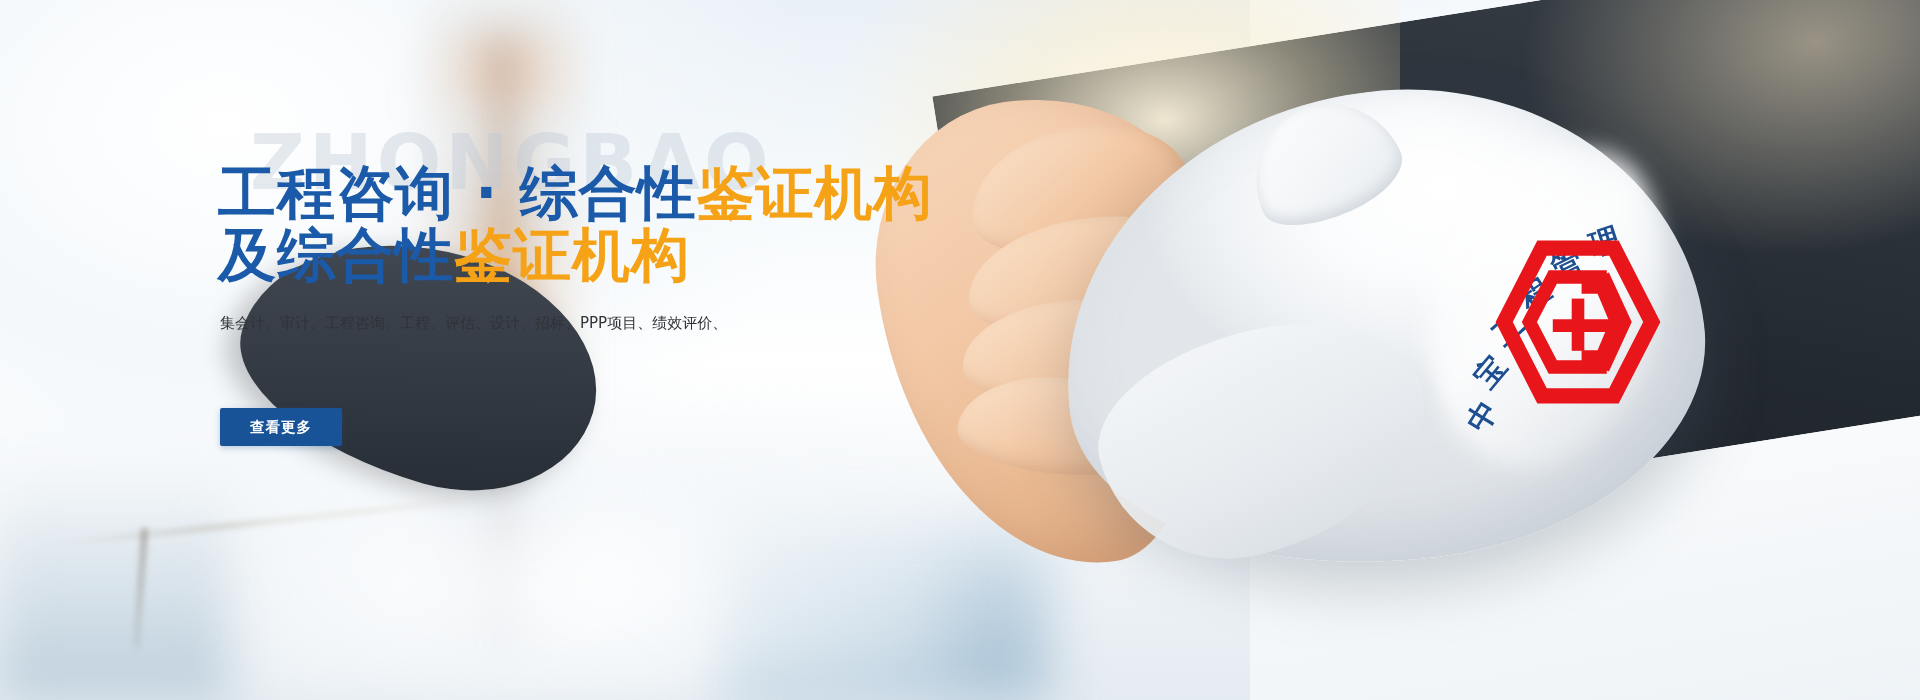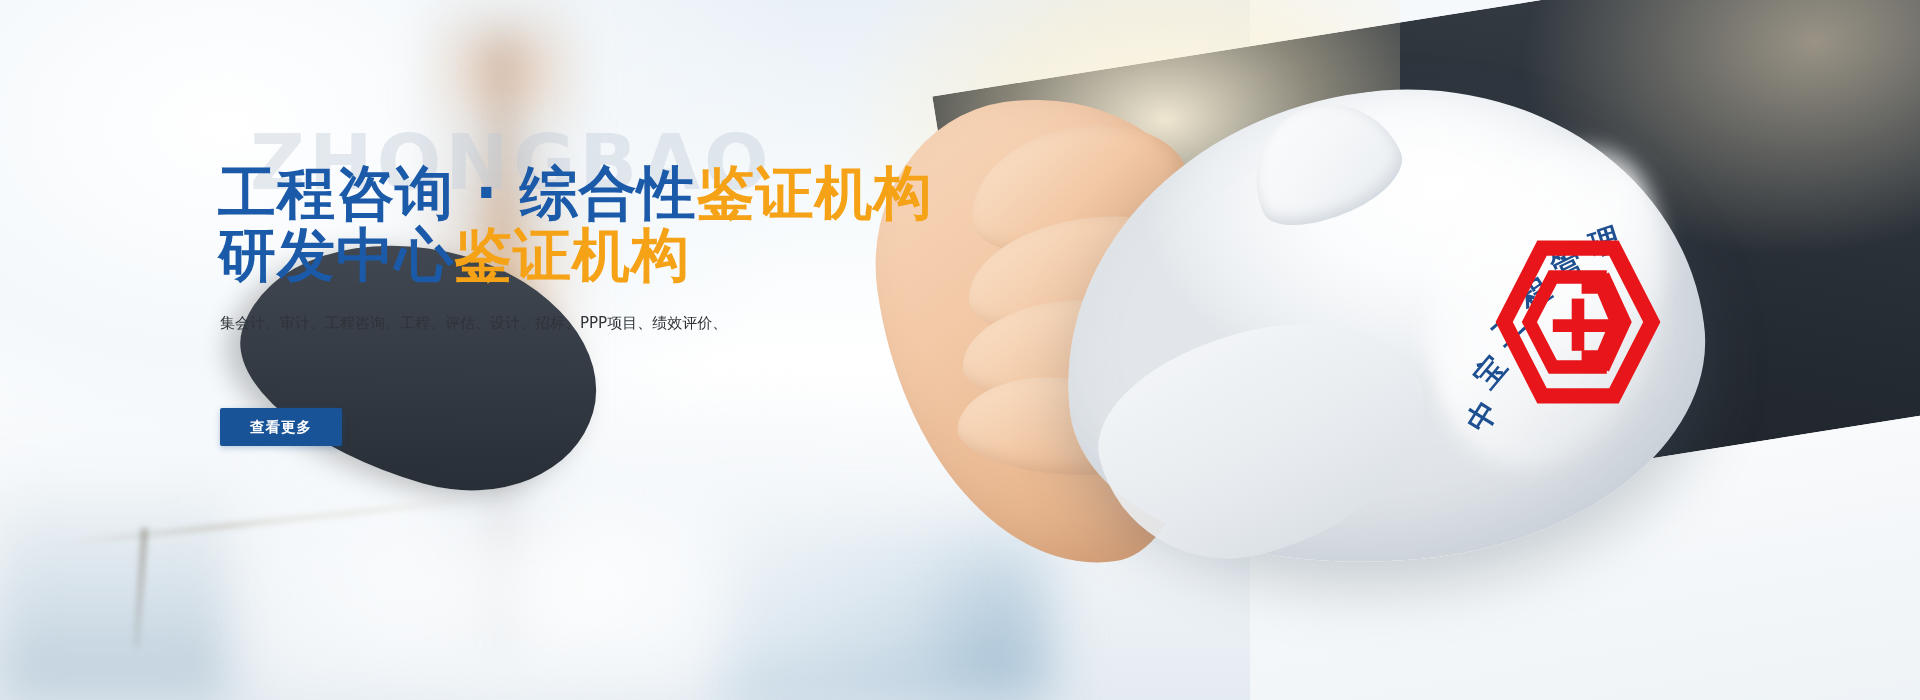--- a/index.html
+++ b/index.html
@@ -253,21 +253,21 @@
 
   <div class="content">
 
     <div class="watermark">ZHONGBAO</div>
 
     <div class="headline">
       <div class="hl-line">
         <span class="blue">工程咨询 · 综合性</span><span class="orange">鉴证机构</span>
       </div>
       <div class="hl-line">
-        <span class="blue">研发中心</span><span class="orange">鉴证机构</span>
+        <span class="blue">及综合性</span><span class="orange">鉴证机构</span>
       </div>
     </div>
 
     <div class="desc">
       <p>集会计、审计、工程咨询、工程、评估、设计、招标、PPP项目、绩效评价、</p>
     </div>
 
     <button class="cta">查看更多</button>
   </div>
 

